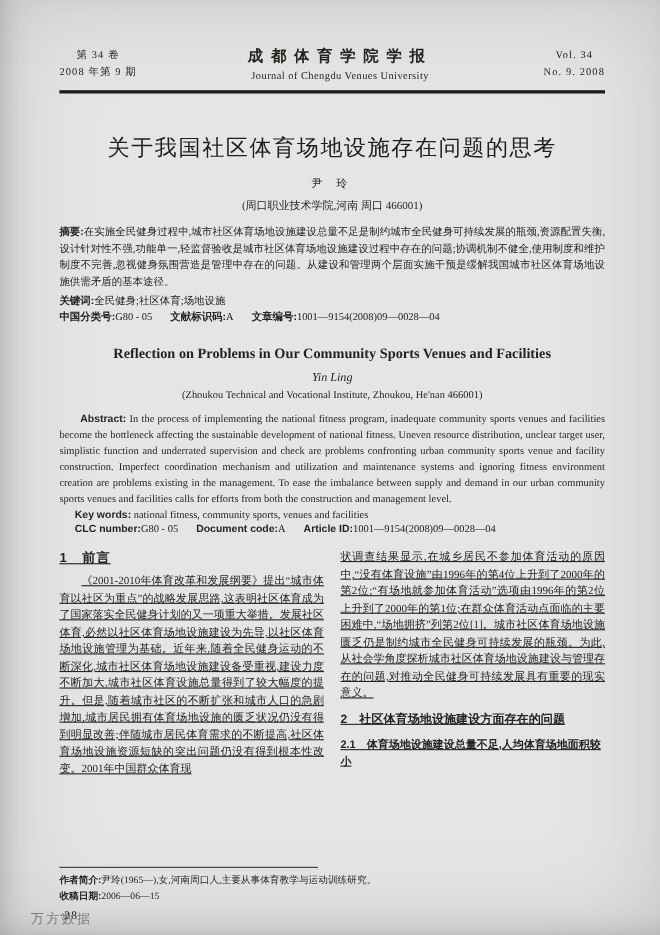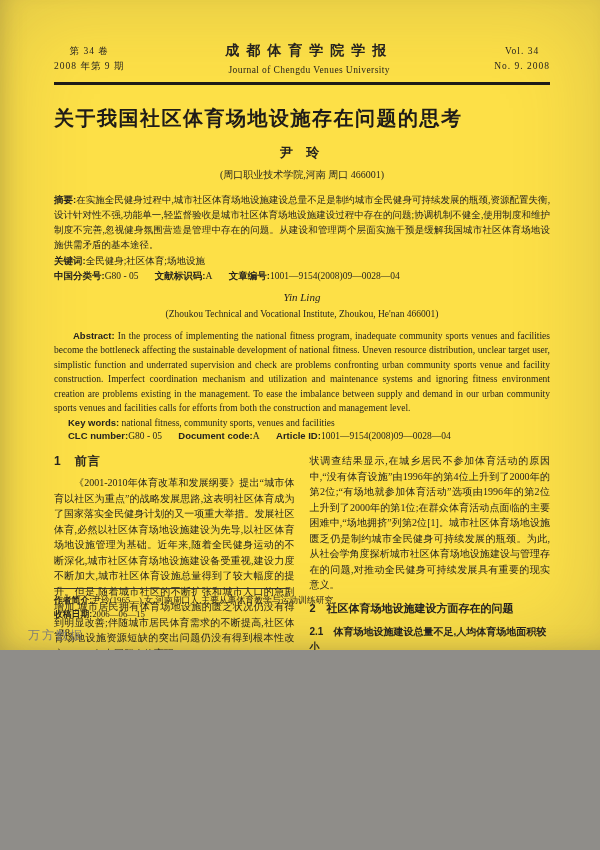--- a/index.html
+++ b/index.html
@@ -1,57 +1,57 @@
 <!DOCTYPE html>
 <html><head>
 <meta charset="utf-8">
 <style>
   html,body { margin:0; padding:0; background:#8f8d89; }
   .page {
     position:relative;
-    width:600px; height:650px;
+    width:600px; height:850px;
     margin:0 auto;
-    background:#fde047;
+    background:#e5e5e5;
     box-shadow: inset 0 0 90px rgba(80,75,68,.20), inset 10px -8px 26px -10px rgba(60,55,50,.28);
     overflow:hidden;
     color:#26231f;
     font-family:"Liberation Serif","DejaVu Serif",serif;
   }
   .content { padding:40px 50px 0 54px; }
 
   
   .hdr { display:flex; justify-content:space-between; align-items:center; font-size:9.5px; line-height:1.5; }
   .hdr-side { text-align:center; letter-spacing:1px; }
   .hdr-center { text-align:center; }
   .jcn { font-size:14px; font-weight:bold; letter-spacing:7px; font-family:"Liberation Sans","DejaVu Sans",sans-serif; }
   .jen { font-size:9.5px; letter-spacing:.4px; margin-top:2px; }
   .rule-thick { height:2.6px; background:#1e1b18; margin-top:5px; }
 
   
-  .title { margin:20px 0 0; text-align:left; font-size:20px; font-weight:700; letter-spacing:1.5px;
+  .title { margin:36px 0 0; text-align:center; font-size:20px; font-weight:400; letter-spacing:1.5px;
            font-family:"Liberation Sans","DejaVu Sans",sans-serif; color:#1f1c19; }
-  .author { margin-top:12px; text-align:center; font-size:13px; letter-spacing:5px; font-weight:700; }
+  .author { margin-top:12px; text-align:center; font-size:10px; letter-spacing:5px; font-weight:400; }
   .affil  { margin-top:6px; text-align:center; font-size:10px; }
 
   .abstract { margin:10px 0 0; font-size:9.5px; line-height:1.58; text-align:justify; }
   .kwline   { margin:2px 0 0; font-size:9.5px; }
   .clcline  { margin:2px 0 0; font-size:9.5px; }
   .pair { margin-right:14px; }
   .b { font-weight:700; font-family:"Liberation Sans","DejaVu Sans",sans-serif; }
 
   
   .etitle { margin:18px 0 0; text-align:center; font-size:13px; font-weight:700; }
   .eauthor { margin-top:8px; text-align:center; font-size:11px; font-style:italic; }
   .eaffil { margin-top:6px; text-align:center; font-size:9.5px; }
   .eabstract { margin:10px 0 0; font-size:9.5px; line-height:1.52; text-align:justify; text-indent:2em; }
   .ekw  { margin:2px 0 0; font-size:9.5px; padding-left:14px; }
   .eclc { margin:2px 0 0; font-size:9.5px; padding-left:14px; }
 
   
-  .columns { display:flex; gap:15px; margin-top:12px; }
+  .columns { display:flex; gap:15px; margin-top:12px;text-decoration:underline; }
   .col { flex:1; min-width:0; }
   .sec-h { margin:0 0 5px; font-size:12px; font-weight:700; letter-spacing:1px;
            font-family:"Liberation Sans","DejaVu Sans",sans-serif; }
   .sec-h2 { margin:8px 0 0; font-size:11px; font-weight:700; line-height:1.45;
             font-family:"Liberation Sans","DejaVu Sans",sans-serif; }
   .sec-h3 { margin:7px 0 0; font-size:10px; font-weight:700; line-height:1.5;
             font-family:"Liberation Sans","DejaVu Sans",sans-serif; }
   .bodytext { margin:0; font-size:10px; line-height:1.55; text-align:justify; }
   .indent { text-indent:2em; }
 
@@ -94,20 +94,21 @@
     <p class="abstract"><span class="b">摘要:</span><span>在实施全民健身过程中,城市社区体育场地设施建设总量不足是制约城市全民健身可持续发展的瓶颈,资源配置失衡,设计针对性不强,功能单一,轻监督验收是城市社区体育场地设施建设过程中存在的问题;协调机制不健全,使用制度和维护制度不完善,忽视健身氛围营造是管理中存在的问题。从建设和管理两个层面实施干预是缓解我国城市社区体育场地设施供需矛盾的基本途径。</span></p>
 
     <p class="kwline"><span class="b">关键词:</span><span>全民健身;社区体育;场地设施</span></p>
 
     <p class="clcline">
       <span class="pair"><span class="b">中国分类号:</span><span>G80 - 05</span></span>
       <span class="pair"><span class="b">文献标识码:</span><span>A</span></span>
       <span class="pair"><span class="b">文章编号:</span><span>1001—9154(2008)09—0028—04</span></span>
     </p>
 
+    <h2 class="etitle">Reflection on Problems in Our Community Sports Venues and Facilities</h2>
     <div class="eauthor">Yin Ling</div>
     <div class="eaffil">(Zhoukou Technical and Vocational Institute, Zhoukou, He'nan 466001)</div>
 
     <p class="eabstract"><span class="b">Abstract:</span> <span>In the process of implementing the national fitness program, inadequate community sports venues and facilities become the bottleneck affecting the sustainable development of national fitness. Uneven resource distribution, unclear target user, simplistic function and underrated supervision and check are problems confronting urban community sports venue and facility construction. Imperfect coordination mechanism and utilization and maintenance systems and ignoring fitness environment creation are problems existing in the management. To ease the imbalance between supply and demand in our urban community sports venues and facilities calls for efforts from both the construction and management level.</span></p>
 
     <p class="ekw"><span class="b">Key words:</span> <span>national fitness, community sports, venues and facilities</span></p>
 
     <p class="eclc">
       <span class="pair"><span class="b">CLC number:</span><span>G80 - 05</span></span>
       <span class="pair"><span class="b">Document code:</span><span>A</span></span>

